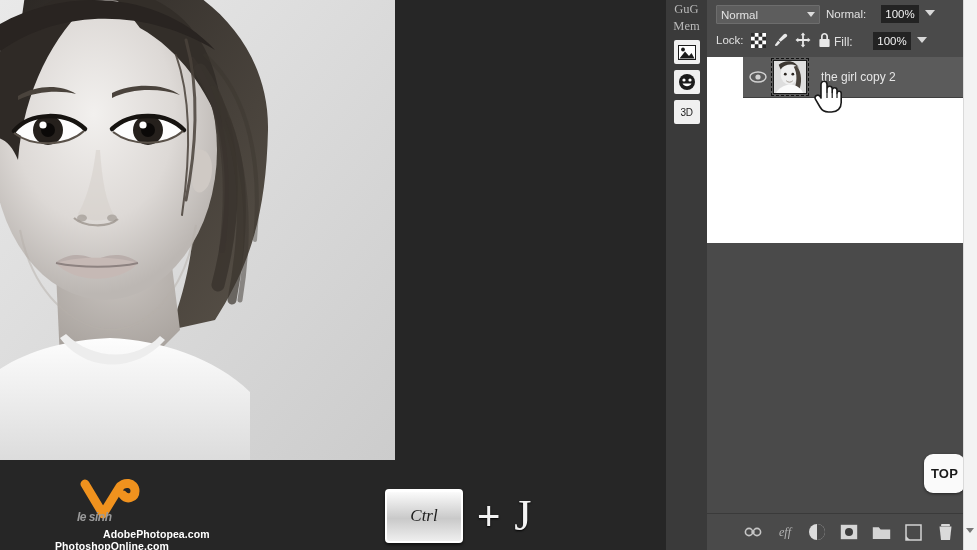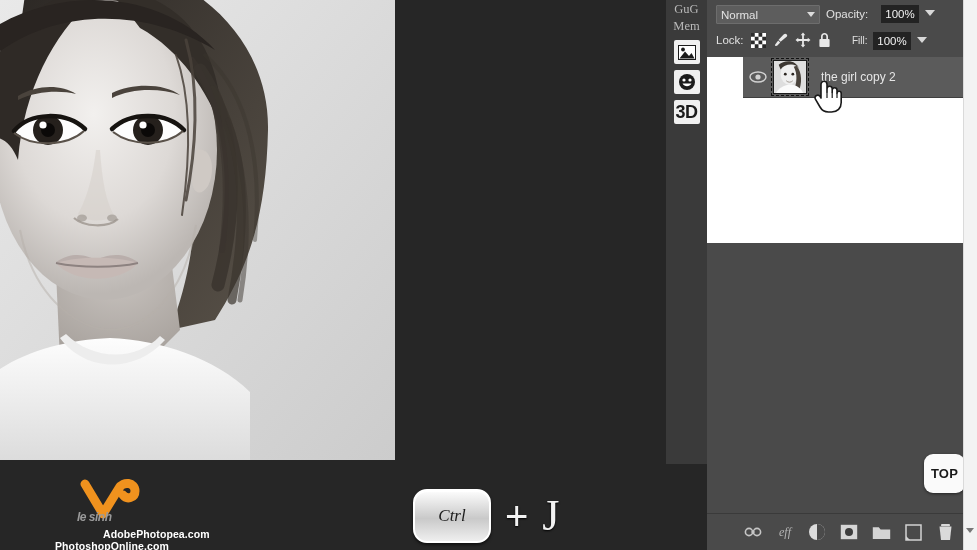--- a/index.html
+++ b/index.html
@@ -14,51 +14,51 @@
 
   
   #wm{position:absolute;left:55px;top:478px;width:130px;height:70px;}
   #wm .logo{position:absolute;left:24px;top:0;width:62px;height:42px;}
   #wm .lesinh{position:absolute;left:22px;top:32px;font-size:12px;font-weight:bold;color:#9a9a9a;letter-spacing:-.5px;font-style:italic;}
   #wm .l1{position:absolute;left:0;top:50px;font-size:10.5px;font-weight:bold;color:#fff;letter-spacing:.1px;white-space:nowrap;margin-left:48px;}
   #wm .l2{position:absolute;left:0;top:62px;font-size:10.5px;font-weight:bold;color:#fff;letter-spacing:.1px;white-space:nowrap;}
 
   
   #kbd{position:absolute;left:385px;top:487px;height:58px;display:flex;align-items:center;gap:14px;}
-  .keycap{width:74px;height:50px;border-radius:14px;background:linear-gradient(#fdfdfd,#c9c9c9 55%,#efefef);
+  .keycap{width:74px;height:50px;border-radius:4px;background:linear-gradient(#fdfdfd,#c9c9c9 55%,#efefef);
           border:2px solid #ffffff;box-shadow:0 2px 3px rgba(0,0,0,.6), inset 0 1px 0 #fff;
-          display:flex;align-items:center;justify-content:center;margin-left:28px;}
+          display:flex;align-items:center;justify-content:center;}
   .keycap span{font-size:17px;font-style:italic;color:#1c1c1c;font-family:"Liberation Serif",serif;}
   #kbd .plus{color:#f2f2f2;font-size:40px;line-height:1;font-weight:300;text-shadow:0 1px 2px #000;}
   #kbd .jkey{color:#f2f2f2;font-size:44px;line-height:1;font-family:"Liberation Serif",serif;text-shadow:0 1px 2px #000;}
 
   
-  #rail{position:absolute;left:666px;top:0;width:41px;height:464px;background:#3a3a3a;border-right:7px solid #14b8a6;}
+  #rail{position:absolute;left:666px;top:0;width:41px;height:550px;background:#3a3a3a;border-right:7px solid #14b8a6;}
   #rail .rtxt{text-align:center;color:#b9b9b9;font-size:12.5px;line-height:15px;margin-top:2px;font-family:"Liberation Serif",serif;}
   #rail .ricon{width:26px;height:24px;margin:6px auto 0;background:#f0f0f0;border-radius:2px;display:flex;align-items:center;justify-content:center;}
   #rail .ricon svg{display:block;}
-  #rail .ricon .td{font-size:18px;font-weight:bold;color:#1b1b1b;letter-spacing:-.5px;}
+  #rail .ricon .td{font-size:10px;font-weight:normal;color:#1b1b1b;letter-spacing:-.5px;}
 
   
   #panel{position:absolute;left:707px;top:0;width:256px;height:537px;background:#4a4a4a;}
 
   #optbar{position:absolute;left:0;top:0;width:256px;height:57px;background:#4a4a4a;}
   .blend{position:absolute;left:9px;top:5px;width:104px;height:19px;background:#5d5d5d;border:1px solid #6d6d6d;border-radius:1px;
          display:flex;align-items:center;padding:0 4px;box-sizing:border-box;}
   .blend .bl-label{color:#e2e2e2;font-size:11.5px;flex:1;}
   .blend .caret{width:0;height:0;border-left:4px solid transparent;border-right:4px solid transparent;border-top:5px solid #dcdcdc;}
   .opl{position:absolute;left:119px;top:8px;color:#e0e0e0;font-size:11.5px;}
   .opval{position:absolute;left:174px;top:5px;height:18px;min-width:38px;background:#232323;color:#f2f2f2;font-size:11.5px;
          display:flex;align-items:center;justify-content:center;padding:0 4px;box-sizing:border-box;}
   .opcaret{position:absolute;left:218px;top:10px;width:0;height:0;border-left:5px solid transparent;border-right:5px solid transparent;border-top:6px solid #d8d8d8;}
 
   .lockrow{position:absolute;left:9px;top:32px;display:flex;align-items:center;gap:6px;}
   .lockrow .lk{color:#e0e0e0;font-size:11.5px;margin-right:1px;}
   .lockicon{width:16px;height:16px;display:flex;align-items:center;justify-content:center;}
-  .fill-l{position:absolute;left:145px;top:35px;color:#e0e0e0;font-size:10px;}
+  .fill-l{position:absolute;left:127px;top:35px;color:#e0e0e0;font-size:12px;}
   .fillval{position:absolute;left:166px;top:32px;height:18px;min-width:38px;background:#232323;color:#f2f2f2;font-size:11.5px;
            display:flex;align-items:center;justify-content:center;padding:0 4px;box-sizing:border-box;}
   .fillcaret{position:absolute;left:210px;top:37px;width:0;height:0;border-left:5px solid transparent;border-right:5px solid transparent;border-top:6px solid #d8d8d8;}
 
   
   #layerlist{position:absolute;left:0;top:57px;width:256px;height:455px;background:#ffffff;padding-left:36px;}
   .layer{position:relative;height:40px;display:flex;align-items:center;box-sizing:border-box;}
   .layer.sel{background:#5b5b5b;}
   .layer.unsel{background:#4a4a4a;}
   .layer .eye{width:30px;display:flex;align-items:center;justify-content:center;}
@@ -243,21 +243,21 @@
         <path d="M12 10 L40 62 L70 16 C76 6 98 8 98 22 C98 35 84 38 77 30" stroke="#ffffff" stroke-width="11" fill="none" stroke-linecap="round" stroke-linejoin="round"></path>
         <text x="18" y="75" font-family="Liberation Sans, sans-serif" font-size="20" fill="#ffffff" font-style="italic">le sinh</text>
       </svg>
     </div>
 
     <div id="optbar">
       <div class="blend">
         <span class="bl-label">Normal</span>
         <span class="caret"></span>
       </div>
-      <div class="opl">Opacity:</div>
+      <div class="opl">Normal:</div>
       <div class="opval">100%</div>
       <div class="opcaret"></div>
 
       <div class="lockrow">
         <span class="lk">Lock:</span>
 
         <span class="lockicon">
           <svg width="15" height="15" viewBox="0 0 12 12" aria-hidden="true">
             <rect width="12" height="12" fill="#fff"></rect>
             <g fill="#2b2b2b">

